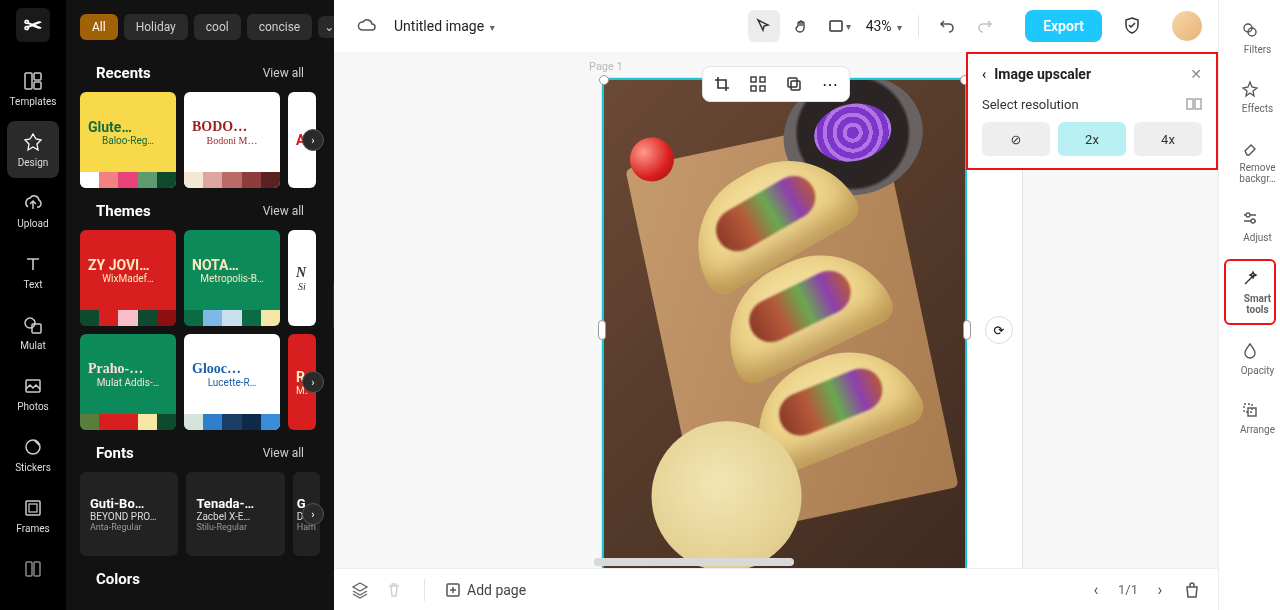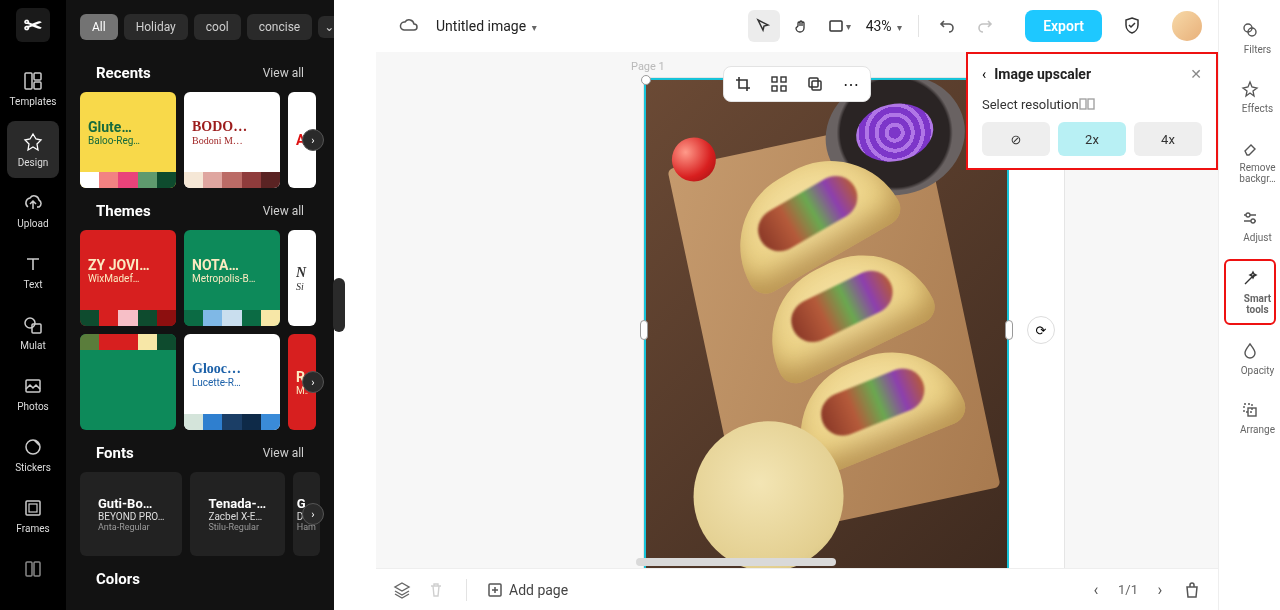--- a/index.html
+++ b/index.html
@@ -6,39 +6,39 @@
 body { width:1280px; height:610px; overflow:hidden; background:#fff; display:flex; }
 .tool-col { width:66px; background:#000; display:flex; flex-direction:column; align-items:center; padding-top:8px; color:#b5b5b5; }
 .logo { width:34px; height:34px; background:#1a1a1a; border-radius:6px; display:flex; align-items:center; justify-content:center; margin-bottom:18px; font-size:22px; color:#fff; font-weight:700; }
 .tool-item { display:flex; flex-direction:column; align-items:center; padding:10px 0; cursor:pointer; width:52px; border-radius:8px; margin-bottom:4px; }
 .tool-item.active { background:#2a2a2a; }
 .tool-icon { width:22px; height:22px; display:flex; align-items:center; justify-content:center; margin-bottom:4px; }
 .tool-label { font-size:10px; color:#ddd; }
 .lib-panel { width:268px; background:#121212; color:#fff; padding:0 14px; overflow:hidden; }
 .chips { display:flex; gap:6px; padding:14px 0 10px; align-items:center; }
 .chip { background:#2a2a2a; color:#cfcfcf; font-size:12px; padding:6px 12px; border-radius:6px; cursor:pointer; }
-.chip.active { background:#737373; color:#fff; }
+.chip.active { background:#a16207; color:#fff; }
 .chip.more { padding:4px 6px; }
 .section-head { display:flex; justify-content:space-between; align-items:center; margin:14px 16px 10px; }
 .section-title { font-weight:700; font-size:15px; }
 .view-all { font-size:12px; color:#cfcfcf; cursor:pointer; }
 .cards-row { display:flex; gap:8px; position:relative; }
 .card { width:96px; height:96px; border-radius:6px; overflow:hidden; display:flex; flex-direction:column; }
 .card-top { flex:1; padding:8px; display:flex; flex-direction:column; justify-content:center; }
 .card-title { font-size:14px; font-weight:700; white-space:nowrap; overflow:hidden; text-overflow:ellipsis; }
-.card-sub { font-size:10px; white-space:nowrap; overflow:hidden; text-overflow:ellipsis; }
+.card-sub { font-size:10px; white-space:nowrap; overflow:hidden; text-overflow:ellipsis;text-align:center; }
 .card-pal { height:16px; display:flex; }
 .card-pal span { flex:1; }
 .partial { width:28px; }
 .scroll-btn { position:absolute; right:-4px; top:50%; transform:translateY(-50%); width:22px; height:22px; background:#2a2a2a; border-radius:50%; border:1px solid #555; display:flex; align-items:center; justify-content:center; font-size:11px; color:#fff; cursor:pointer; }
-.font-card { width:116px; height:84px; background:#222; border-radius:6px; padding:10px 18px; display:flex; flex-direction:column; justify-content:center; font-size:11px; color:#ccc; }
+.font-card { width:116px; height:84px; background:#222; border-radius:6px; padding:10px 10px; display:flex; flex-direction:column; justify-content:center; font-size:11px; color:#ccc; }
 .font-main { font-weight:700; color:#fff; font-size:13px; overflow:hidden; white-space:nowrap; text-overflow:ellipsis; }
 .font-sub { font-size:10px; color:#ddd; white-space:nowrap; overflow:hidden; text-overflow:ellipsis; }
 .font-sub2 { font-size:9px; color:#999; }
-.center { flex:1; display:flex; flex-direction:column; position:relative;padding-left:42px; }
+.center { flex:1; display:flex; flex-direction:column; position:relative; }
 .topbar { height:52px; display:flex; align-items:center; padding:0 16px; gap:14px; }
 .topbar-left { display:flex; align-items:center; gap:12px; }
 .doc-title { font-size:14px; color:#222; }
 .caret-down { font-size:10px; color:#666; margin-left:2px; }
 .topbar-mid { margin-left:auto; display:flex; align-items:center; gap:6px; }
 .tbtn { width:32px; height:32px; border-radius:6px; display:flex; align-items:center; justify-content:center; cursor:pointer; font-size:16px; color:#333; }
 .tbtn.active { background:#ececec; }
 .zoom { font-size:14px; color:#222; padding:0 4px; cursor:pointer; }
 .sep { width:1px; height:22px; background:#e3e3e3; margin:0 6px; }
 .export-btn { background:#1ec8ff; color:#fff; border:none; border-radius:8px; padding:8px 18px; font-size:14px; font-weight:600; cursor:pointer; margin-left:10px; }
@@ -64,21 +64,21 @@
 .right-rail { width:62px; background:#fff; border-left:1px solid #eee; display:flex; flex-direction:column; align-items:center; padding:12px 0; gap:8px; }
 .rail-item { display:flex; flex-direction:column; align-items:center; padding:8px 4px; cursor:pointer; width:52px; border-radius:6px; color:#333; }
 .rail-item.boxed { border:2px solid #e11;font-weight:bold; }
 .rail-ico { width:20px; height:20px; display:flex; align-items:center; justify-content:center; font-size:16px; margin-bottom:4px; }
 .rail-lab { font-size:10px; text-align:center; line-height:11px; color:#666;margin-left:16px; }
 .upscaler-panel { position:absolute; right:0; top:0; width:252px; background:#fff; border:2px solid #e11; padding:12px 14px; z-index:10; }
 .up-head { display:flex; align-items:center; gap:8px; margin-bottom:14px; }
 .up-back { font-size:14px; cursor:pointer; }
 .up-title { font-weight:700; font-size:14px; color:#222; }
 .up-close { margin-left:auto; font-size:14px; color:#888; cursor:pointer; }
-.up-row { display:flex; align-items:center; font-size:13px; color:#333; margin-bottom:10px; }
+.up-row { display:flex; justify-content:space-between; align-items:center; font-size:13px; color:#333; margin-bottom:10px; }
 .res-row { display:flex; gap:8px; }
 .res-btn { flex:1; height:34px; background:#eee; border:none; border-radius:6px; display:flex; align-items:center; justify-content:center; font-size:13px; cursor:pointer; color:#333; }
 .res-btn.active { background:#b8f0f4; }
 .food-board { position:absolute; left:60px; top:60px; width:260px; height:380px; background:linear-gradient(120deg,#c59a6d,#a87a4f); transform:rotate(-12deg); border-radius:6px; }
 .taco{position:absolute;width:170px;height:95px;border-radius:90px 90px 20px 20px;background:radial-gradient(ellipse at 50% 40%,#f5e1a4,#e6c973);box-shadow:inset 0 -16px 24px rgba(120,70,30,.4);}
 .taco::after{content:"";position:absolute;left:18%;top:24%;width:64%;height:46%;border-radius:40px;background:linear-gradient(90deg,#8c3a28,#b55a3a 30%,#6aa850 55%,#8d3fae 78%,#b55a3a 100%);filter:blur(1px);}
 .t1{left:44px;top:28px;transform:rotate(-18deg)}
 .t2{left:58px;top:126px;transform:rotate(-14deg)}
 .t3{left:68px;top:226px;transform:rotate(-10deg)}
 .tomato{position:absolute;left:6px;top:-26px;width:44px;height:44px;border-radius:50%;background:radial-gradient(circle at 35% 30%,#ff9a8a,#d81f1f 60%,#9c0f0f);}
@@ -256,20 +256,24 @@
     </div>
     <div class="card partial" style="background:#fff">
       <div class="card-top">
           <div class="card-title" style="color:#333;font-style:italic;font-family:serif">N</div>
           <div class="card-sub" style="color:#333;font-style:italic;font-family:serif">Si</div>
         </div>
     </div>
   </div>
   <div class="cards-row" style="margin-top:8px">
     <div class="card" style="background:#0d8a5a">
+      <div class="card-top">
+          <div class="card-title" style="color:#f7dfe0;font-family:serif">Praho-…</div>
+          <div class="card-sub" style="color:#f7dfe0">Mulat Addis-…</div>
+        </div>
       <div class="card-pal">
           <span style="background:#5a7d3b"></span>
           <span style="background:#d71f1f"></span>
           <span style="background:#d71f1f"></span>
           <span style="background:#f7e7a7"></span>
           <span style="background:#0e4b2e"></span>
         </div>
     </div>
     <div class="card" style="background:#fff">
       <div class="card-top">

